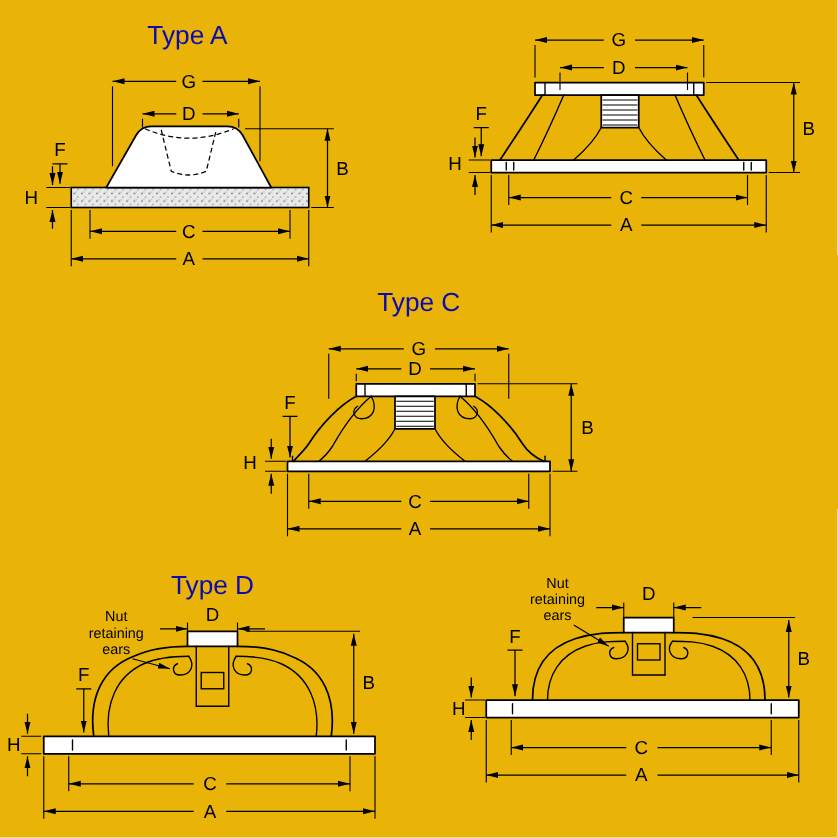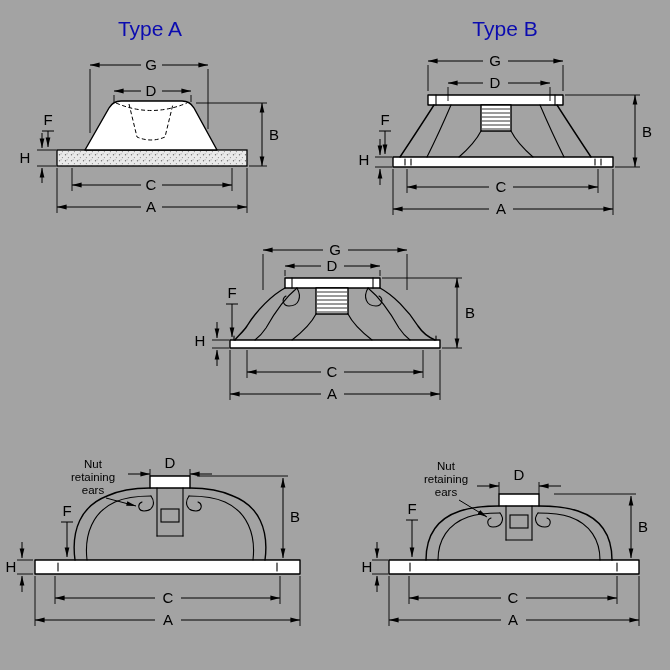--- a/index.html
+++ b/index.html
@@ -1,16 +1,16 @@
 <!DOCTYPE html>
 <html style="--title-color: #0b0bb0;"><head>
 <meta charset="utf-8">
 <style>
   html,body { margin:0; padding:0; background:#fff; }
-  .page { position:relative; width:670px; height:670px; background:#a3a3a3; overflow:hidden;
+  .page { position:relative; width:670px; height:670px; background:#eab308; overflow:hidden;
           font-family:"Liberation Sans", sans-serif; }
   .block { position:absolute; }
   .title { text-align:center; font-size:21px; line-height:26px; color:var(--title-color,#0b0bb0);
            font-family:"Liberation Sans", sans-serif; margin-bottom:3px; }
   svg { display:block; }
   .fillw  { fill:#ffffff; stroke:#000; stroke-width:1.4; stroke-linejoin:round; }
   .outline{ fill:none; stroke:#000; stroke-width:1.4; stroke-linejoin:round; stroke-linecap:round; }
   .inner  { fill:none; stroke:#000; stroke-width:1.1; stroke-linecap:round; }
   .thr    { stroke:#000; stroke-width:0.8; }
   .dash   { fill:none; stroke:#000; stroke-width:1; stroke-dasharray:4 2.5; }
@@ -90,21 +90,20 @@
         <line class="ext" x1="47" y1="123" x2="47" y2="168"></line>
           <line class="ext" x1="237" y1="123" x2="237" y2="168"></line>
         <line class="dim" x1="47" y1="162" x2="131" y2="162" marker-start="url(#arrS)"></line>
         <line class="dim" x1="152" y1="162" x2="237" y2="162" marker-end="url(#arrE)"></line>
         <text class="lab" x="141" y="167" text-anchor="middle">A</text>
       </g>
     </svg>
   </div>
 
   <div class="block" style="left:355px; top:16px; width:300px;">
-    <div class="title">Type B</div>
     <svg width="300" height="190" viewBox="0 0 300 190">
       <g>
         <rect class="fillw" x="38" y="112" width="220" height="10"></rect>
         <line class="inner" x1="50" y1="114" x2="50" y2="120"></line>
           <line class="inner" x1="56" y1="114" x2="56" y2="120"></line>
         <line class="inner" x1="240" y1="114" x2="240" y2="120"></line>
           <line class="inner" x1="246" y1="114" x2="246" y2="120"></line>
         <rect class="fillw" x="73" y="50" width="135" height="10"></rect>
         <line class="inner" x1="81" y1="50" x2="81" y2="60"></line>
           <line class="inner" x1="200" y1="50" x2="200" y2="60"></line>
@@ -165,20 +164,21 @@
         <line class="ext" x1="38" y1="124" x2="38" y2="170"></line>
           <line class="ext" x1="258" y1="124" x2="258" y2="170"></line>
         <line class="dim" x1="38" y1="164" x2="134" y2="164" marker-start="url(#arrS)"></line>
         <line class="dim" x1="158" y1="164" x2="258" y2="164" marker-end="url(#arrE)"></line>
         <text class="lab" x="146" y="169" text-anchor="middle">A</text>
       </g>
     </svg>
   </div>
 
   <div class="block" style="left:180px; top:230px; width:310px;">
+    <div class="title">Type C</div>
     <svg width="310" height="195" viewBox="0 0 310 195">
       <g>
         <rect class="fillw" x="50" y="110" width="210" height="8"></rect>
         <line class="inner" x1="54" y1="106" x2="54" y2="110"></line>
           <line class="inner" x1="256" y1="106" x2="256" y2="110"></line>
         <rect class="fillw" x="105" y="48" width="95" height="10"></rect>
         <line class="inner" x1="112" y1="48" x2="112" y2="58"></line>
           <line class="inner" x1="193" y1="48" x2="193" y2="58"></line>
         <rect class="fillw" x="136" y="58" width="32" height="26"></rect>
         <line class="thr" x1="137" y1="62" x2="167" y2="62"></line>
@@ -239,20 +239,21 @@
         <line class="ext" x1="50" y1="120" x2="50" y2="170"></line>
           <line class="ext" x1="260" y1="120" x2="260" y2="170"></line>
         <line class="dim" x1="50" y1="164" x2="141" y2="164" marker-start="url(#arrS)"></line>
         <line class="dim" x1="164" y1="164" x2="260" y2="164" marker-end="url(#arrE)"></line>
         <text class="lab" x="152" y="169" text-anchor="middle">A</text>
       </g>
     </svg>
   </div>
 
   <div class="block" style="left:5px; top:456px; width:330px;">
+    <div class="title">Type D</div>
     <svg width="330" height="185" viewBox="0 0 330 185">
       <g>
         <rect class="fillw" x="30" y="104" width="265" height="14"></rect>
         <line class="inner" x1="53" y1="107" x2="53" y2="115"></line>
           <line class="inner" x1="272" y1="107" x2="272" y2="115"></line>
         <path class="outline" d="M70,104 C66,74 76,50 102,40 C117,33 132,32 145,32"></path>
         <path class="outline" d="M185,32 C198,32 213,33 228,40 C254,50 264,74 260,104"></path>
         <path class="inner" d="M82,104 C79,78 88,56 110,46 C121,41 134,40 146,40"></path>
         <path class="inner" d="M184,40 C196,40 209,41 220,46 C242,56 251,78 248,104"></path>
         <rect class="fillw" x="145" y="20" width="40" height="12"></rect>

